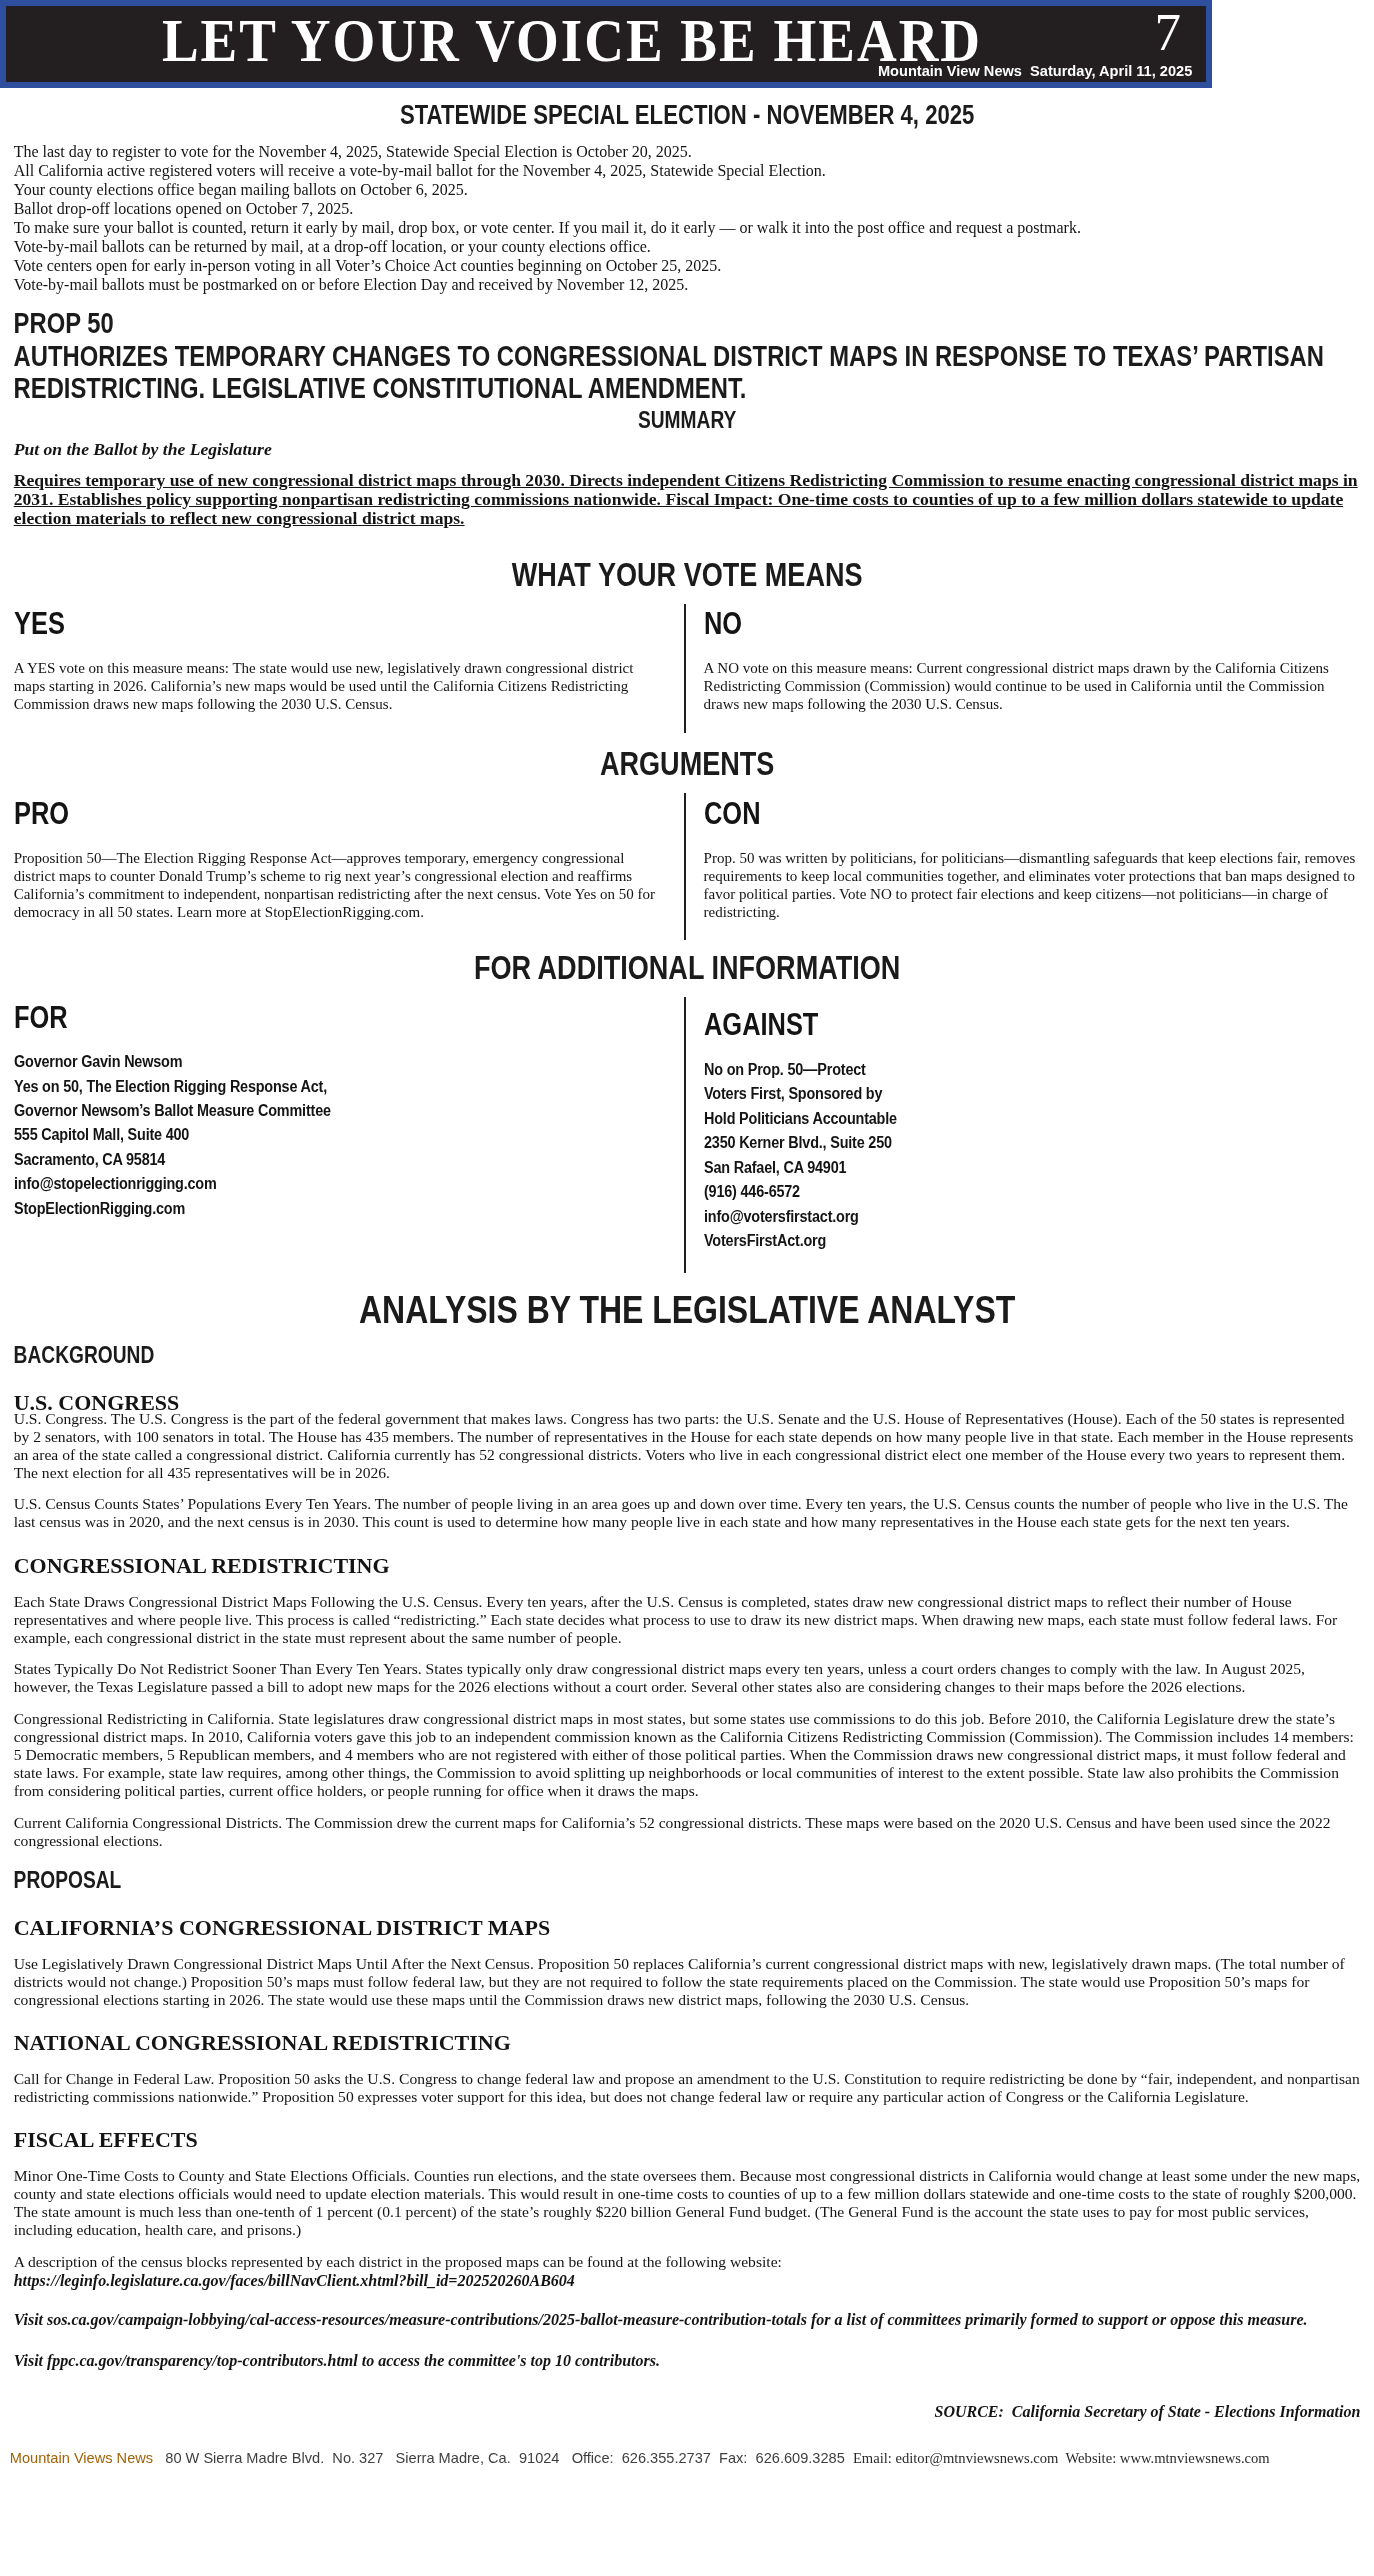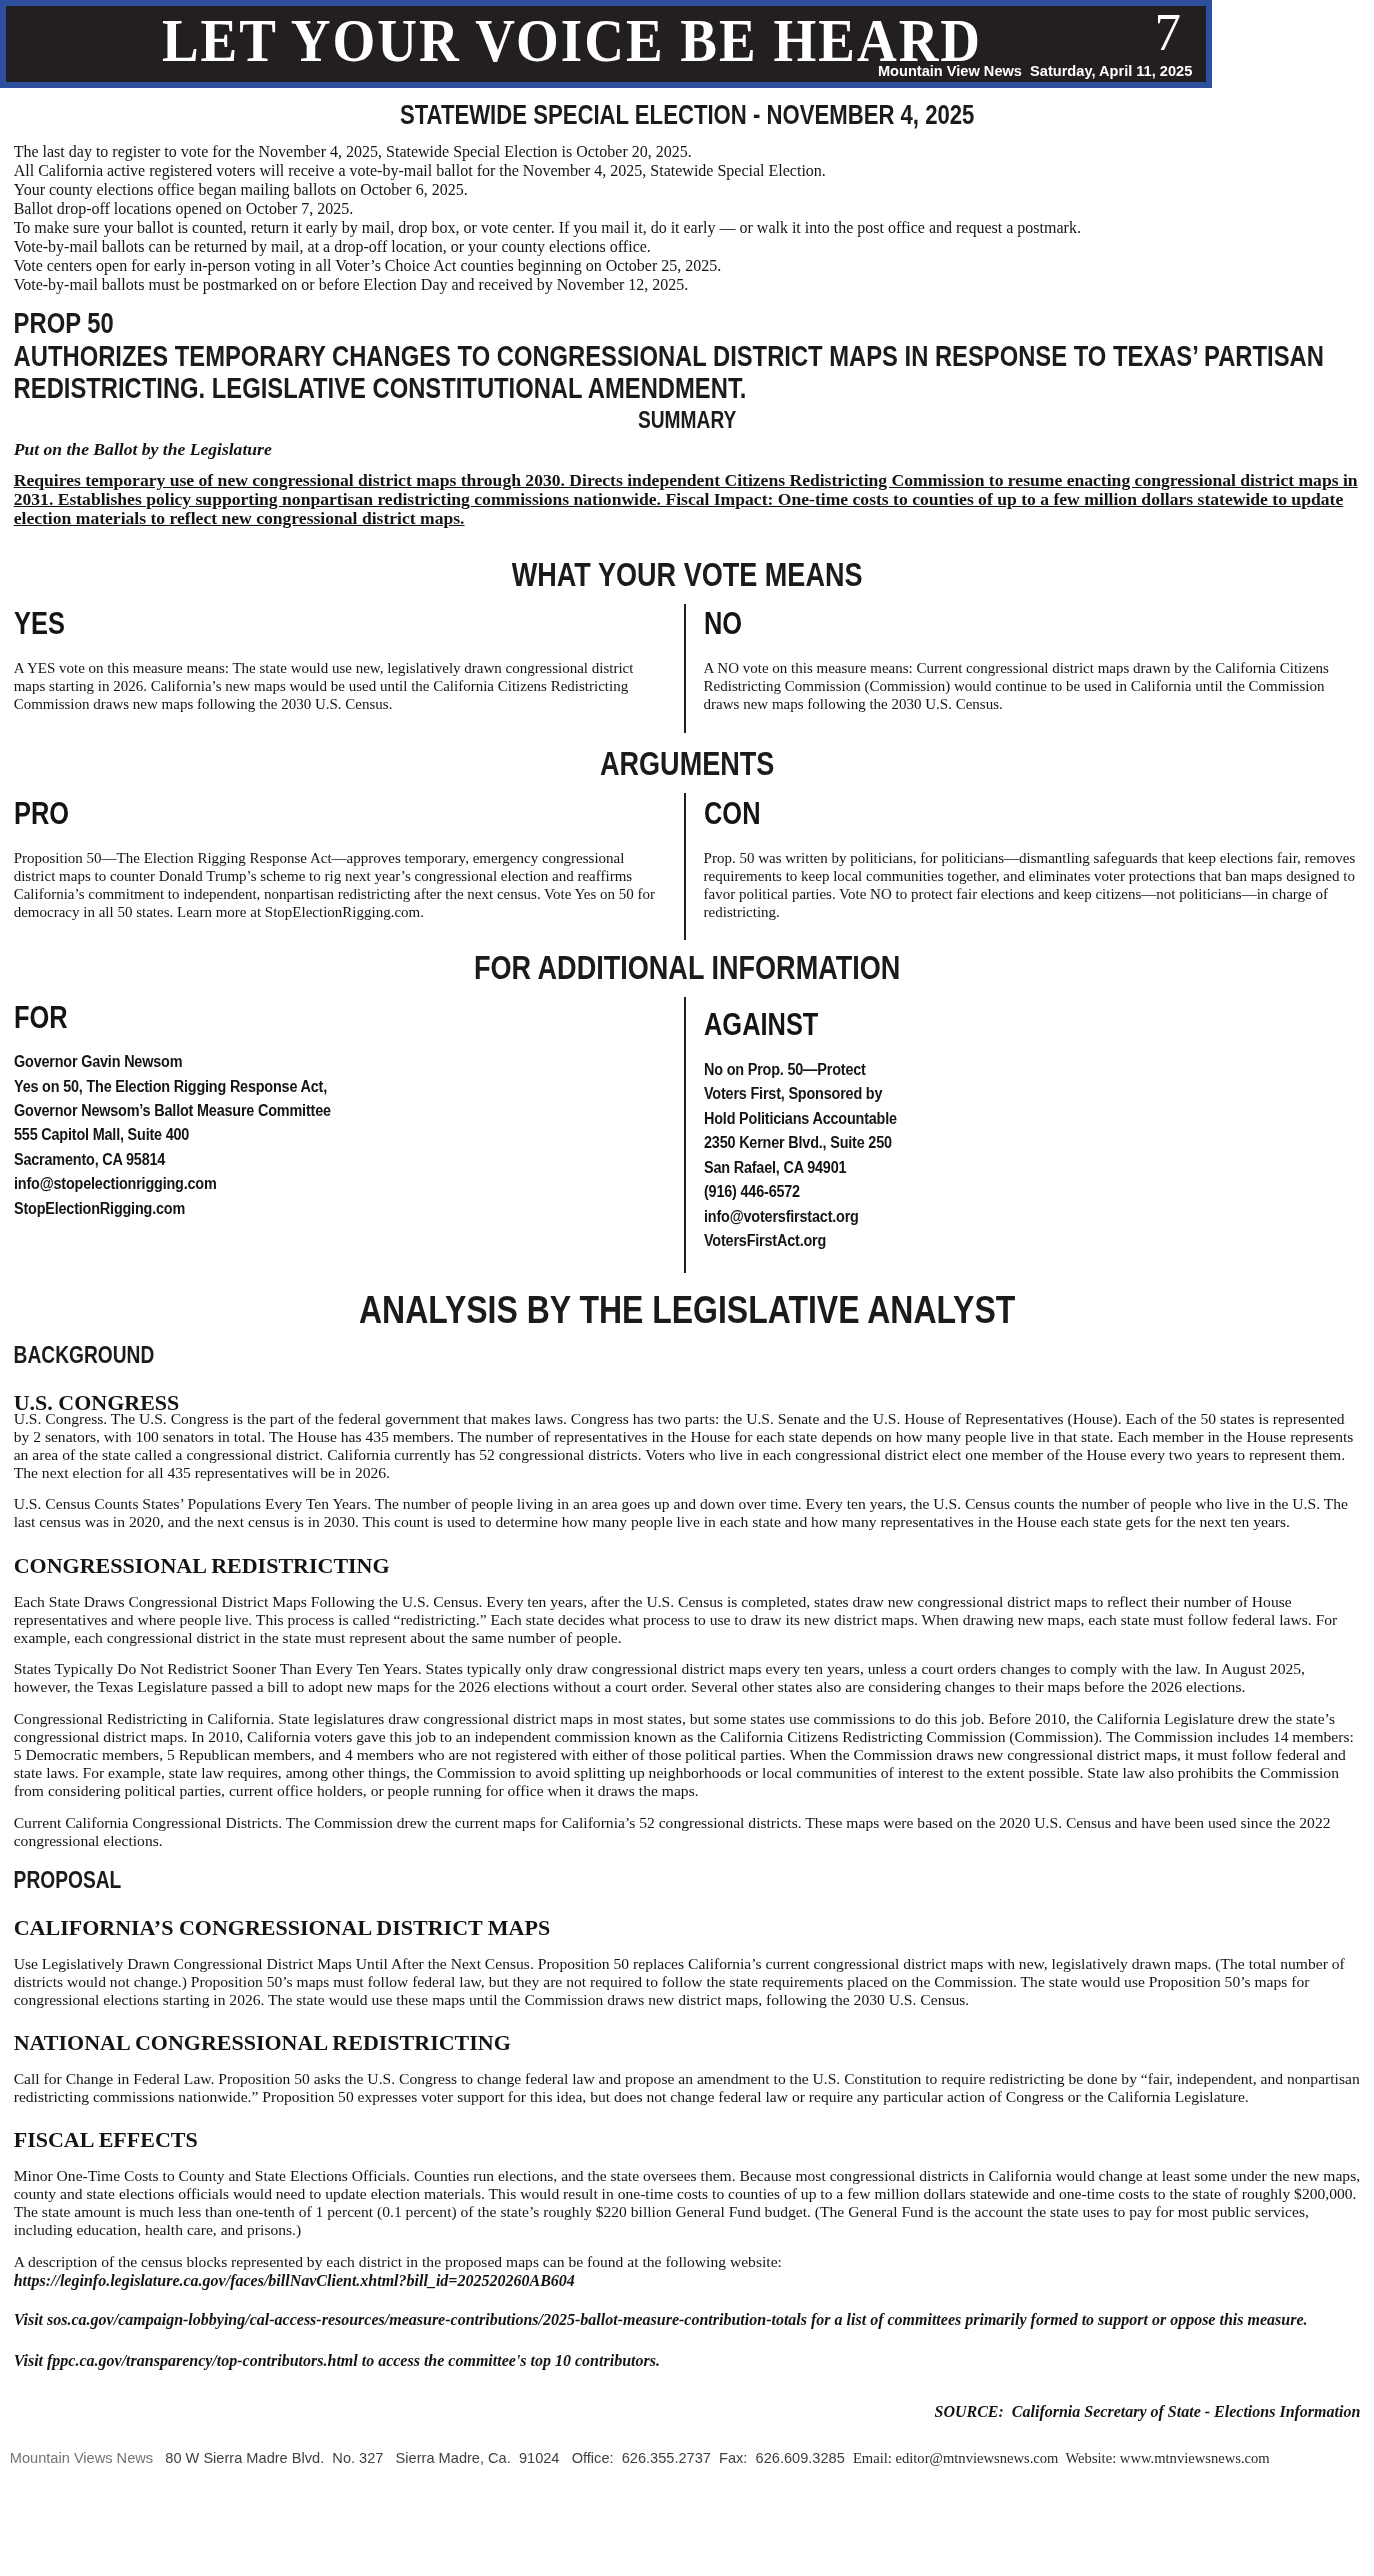--- a/index.html
+++ b/index.html
@@ -55,21 +55,21 @@
   .col-head { font-size:31px; line-height:1.1; margin-bottom:13.7px; }
   .col-par { font-size:15px; line-height:18px; margin-top:17.6px; }
   .contact-lines { font-family:"Liberation Sans", sans-serif; font-weight:bold;
     font-size:16px; line-height:24.4px; margin-top:15.6px; letter-spacing:-0.2px; }
   .contact-lines > div { transform:scaleX(0.9); transform-origin:0 50%; white-space:nowrap; }
   
   .source-line { text-align:right; padding-right:13.7px; font-size:16px;
     font-weight:bold; font-style:italic; margin-top:33px; white-space:pre-wrap; }
   .page-footer { margin-top:27px; padding:2px 0 5.9px 9.8px; font-size:14.6px;
     color:#3f3f3f; white-space:pre-wrap; font-family:"Liberation Sans", sans-serif; }
-  .footer-name { color:#737373; }
+  .footer-name { color:#a16207; }
   .footer-serif { font-family:"Liberation Serif", serif; color:#2b2b2b; }
   .spacer-sm { height:5.9px; }
 </style>
 </head>
 <body>
 
 <div class="banner">
   <div class="banner-title">LET YOUR VOICE BE HEARD</div>
   <div class="banner-page">7</div>
   <div class="banner-dateline">Mountain View News  Saturday, April 11, 2025</div>

